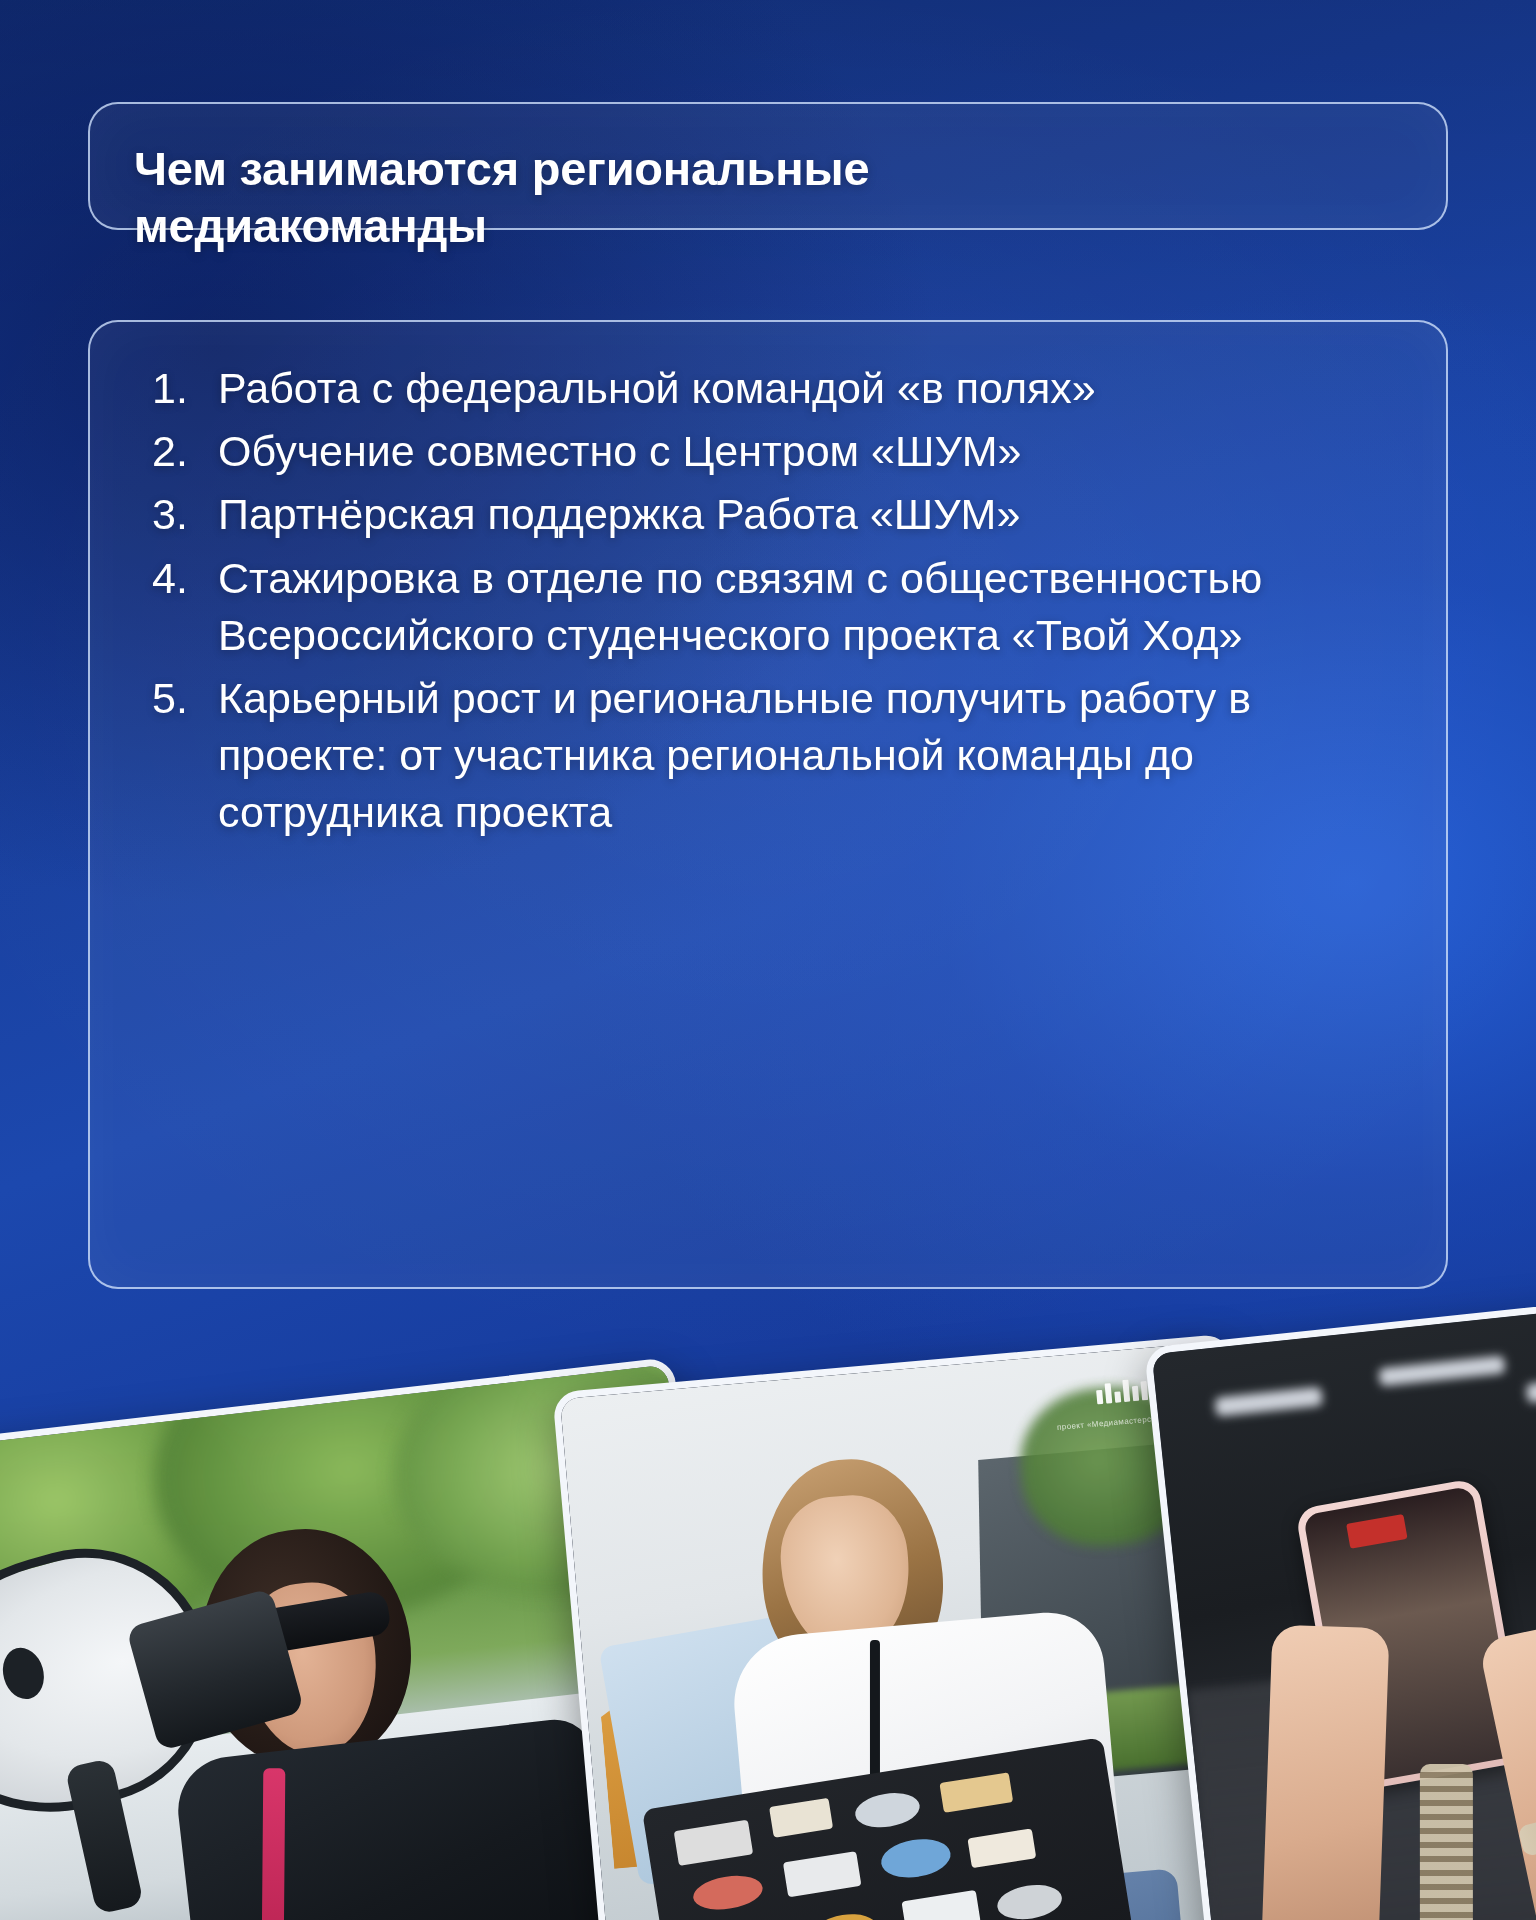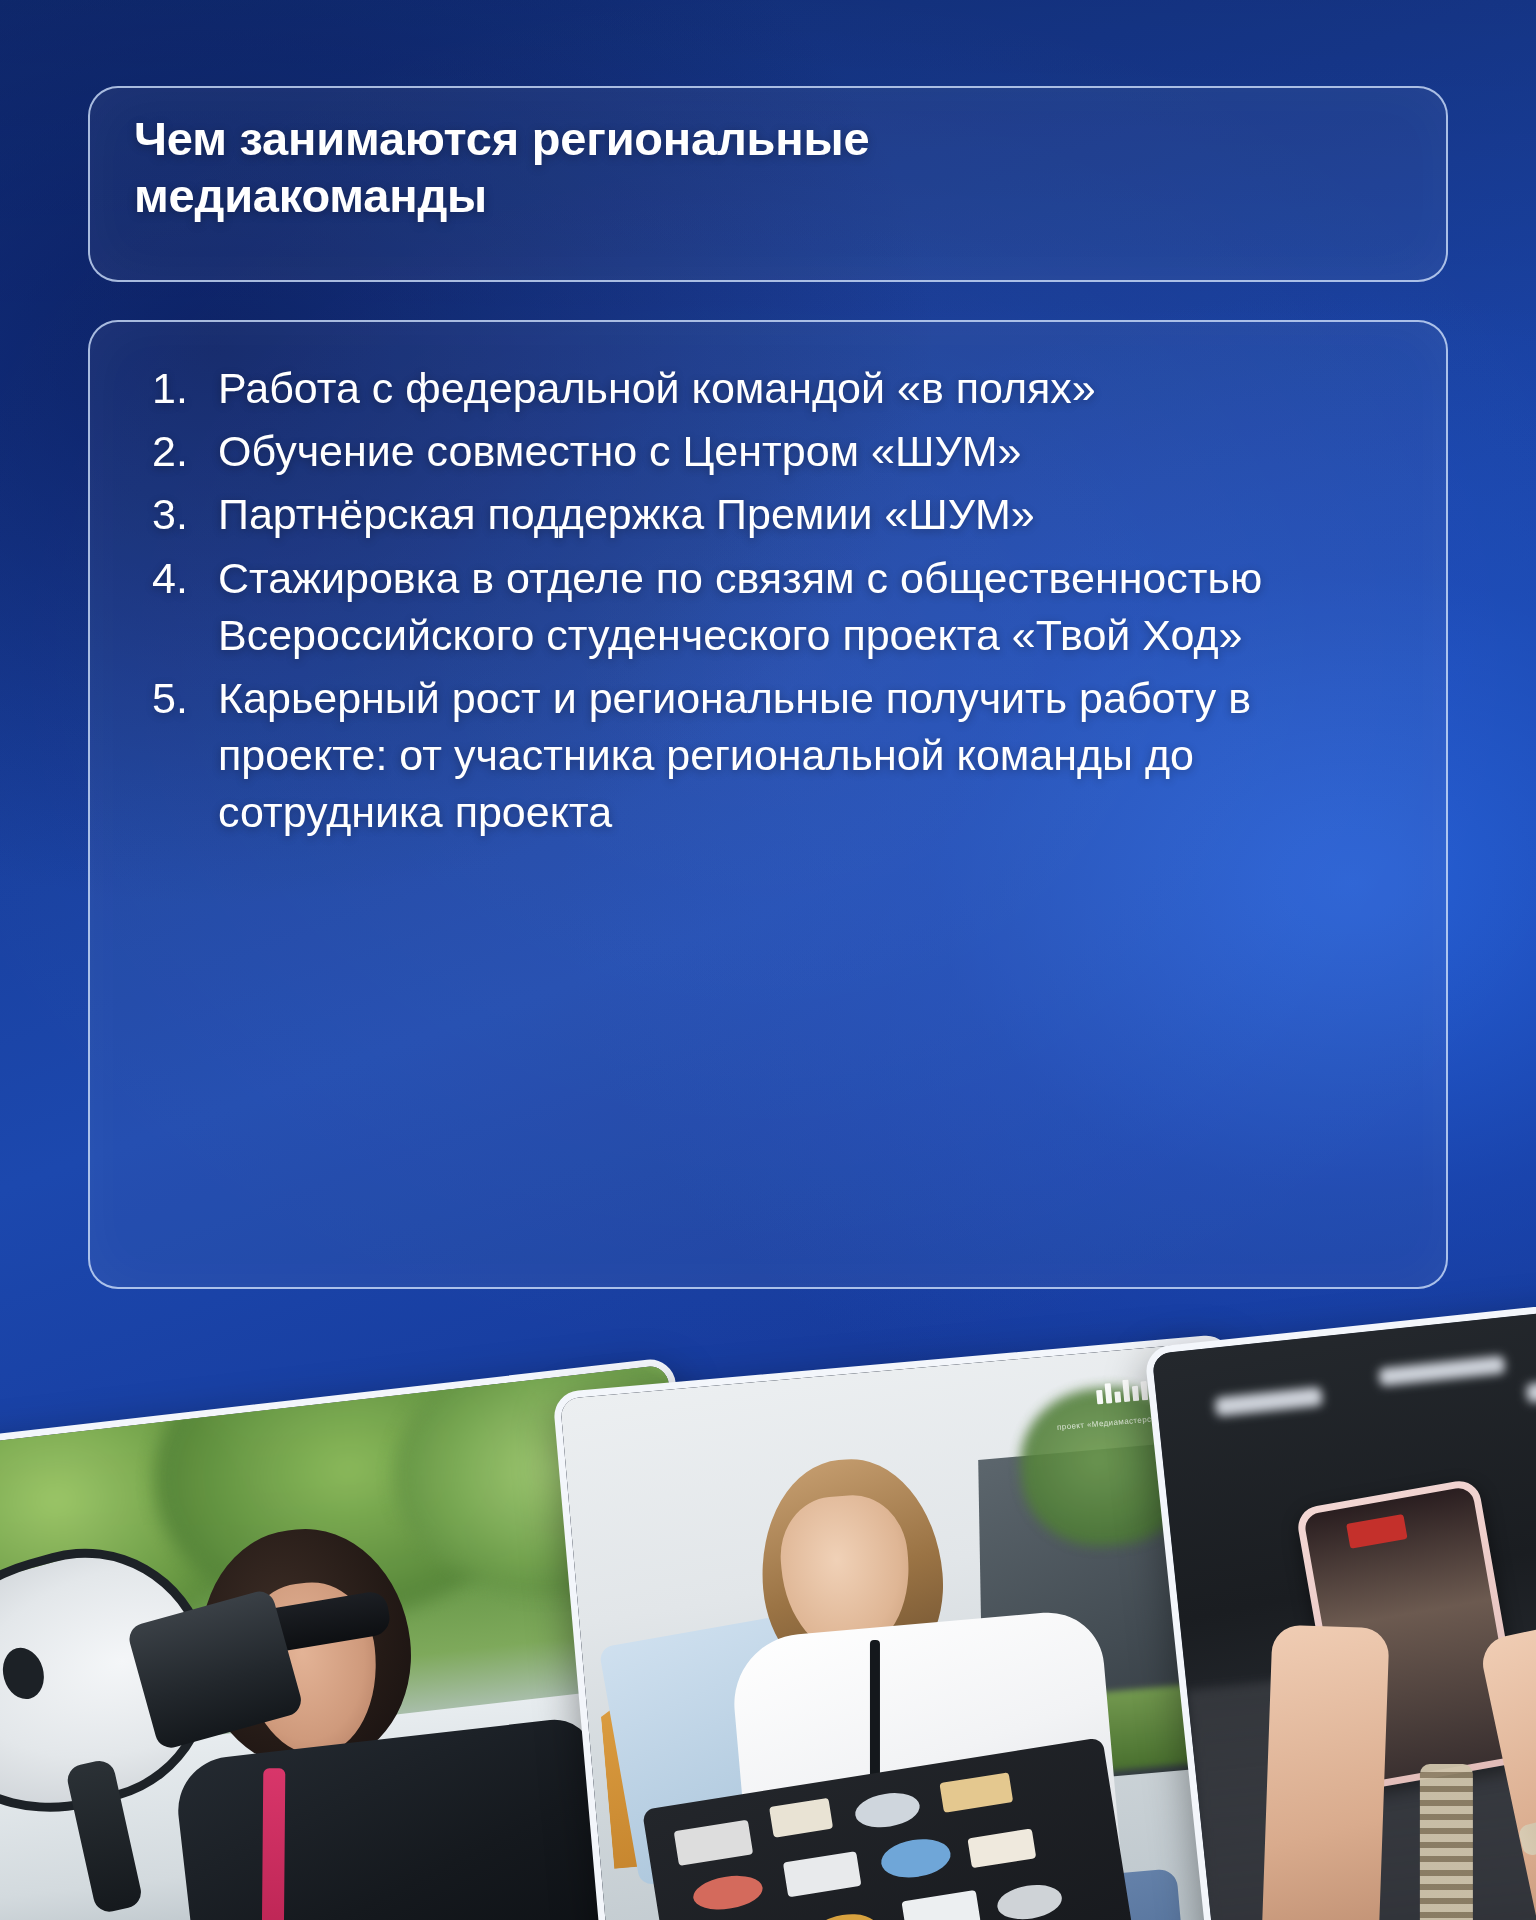--- a/index.html
+++ b/index.html
@@ -39,24 +39,24 @@
     border: 2px solid rgba(205,222,250,0.80);
     border-radius: 30px;
     background: rgba(255,255,255,0.045);
     box-shadow: inset 0 0 60px rgba(255,255,255,0.035);
     z-index: 3;
   }
 
   
   #title-card {
     left: 88px;
-    top: 86px;
+    top: 102px;
     width: 1360px;
-    height: 196px;
-    padding: 22px 44px 0 44px;
+    height: 128px;
+    padding: 36px 44px 0 44px;
   }
   #title-text {
     color: #ffffff;
     font-size: 47px;
     font-weight: bold;
     line-height: 1.22;
     letter-spacing: -0.2px;
     white-space: pre-line;
     text-shadow: 0 2px 10px rgba(0,0,0,0.28);
   }
@@ -458,21 +458,21 @@
 
   <div class="card" id="title-card">
     <div id="title-text">Чем занимаются региональные
 медиакоманды</div>
   </div>
 
   <div class="card" id="list-card">
     <ol id="items-list">
       <li>Работа с федеральной командой «в полях»</li>
       <li>Обучение совместно с Центром «ШУМ»</li>
-      <li>Партнёрская поддержка Премии «ШУМ»</li>
+      <li>Партнёрская поддержка Работа «ШУМ»</li>
       <li>Стажировка в отделе по связям с общественностью Всероссийского студенческого проекта «Твой Ход»</li>
       <li>Карьерный рост и региональные получить работу в проекте: от участника региональной команды до сотрудника проекта</li>
     </ol>
   </div>
 
 
   <div id="collage">
 
     <div class="photo" id="photo-megaphone">
       <div class="scene">

